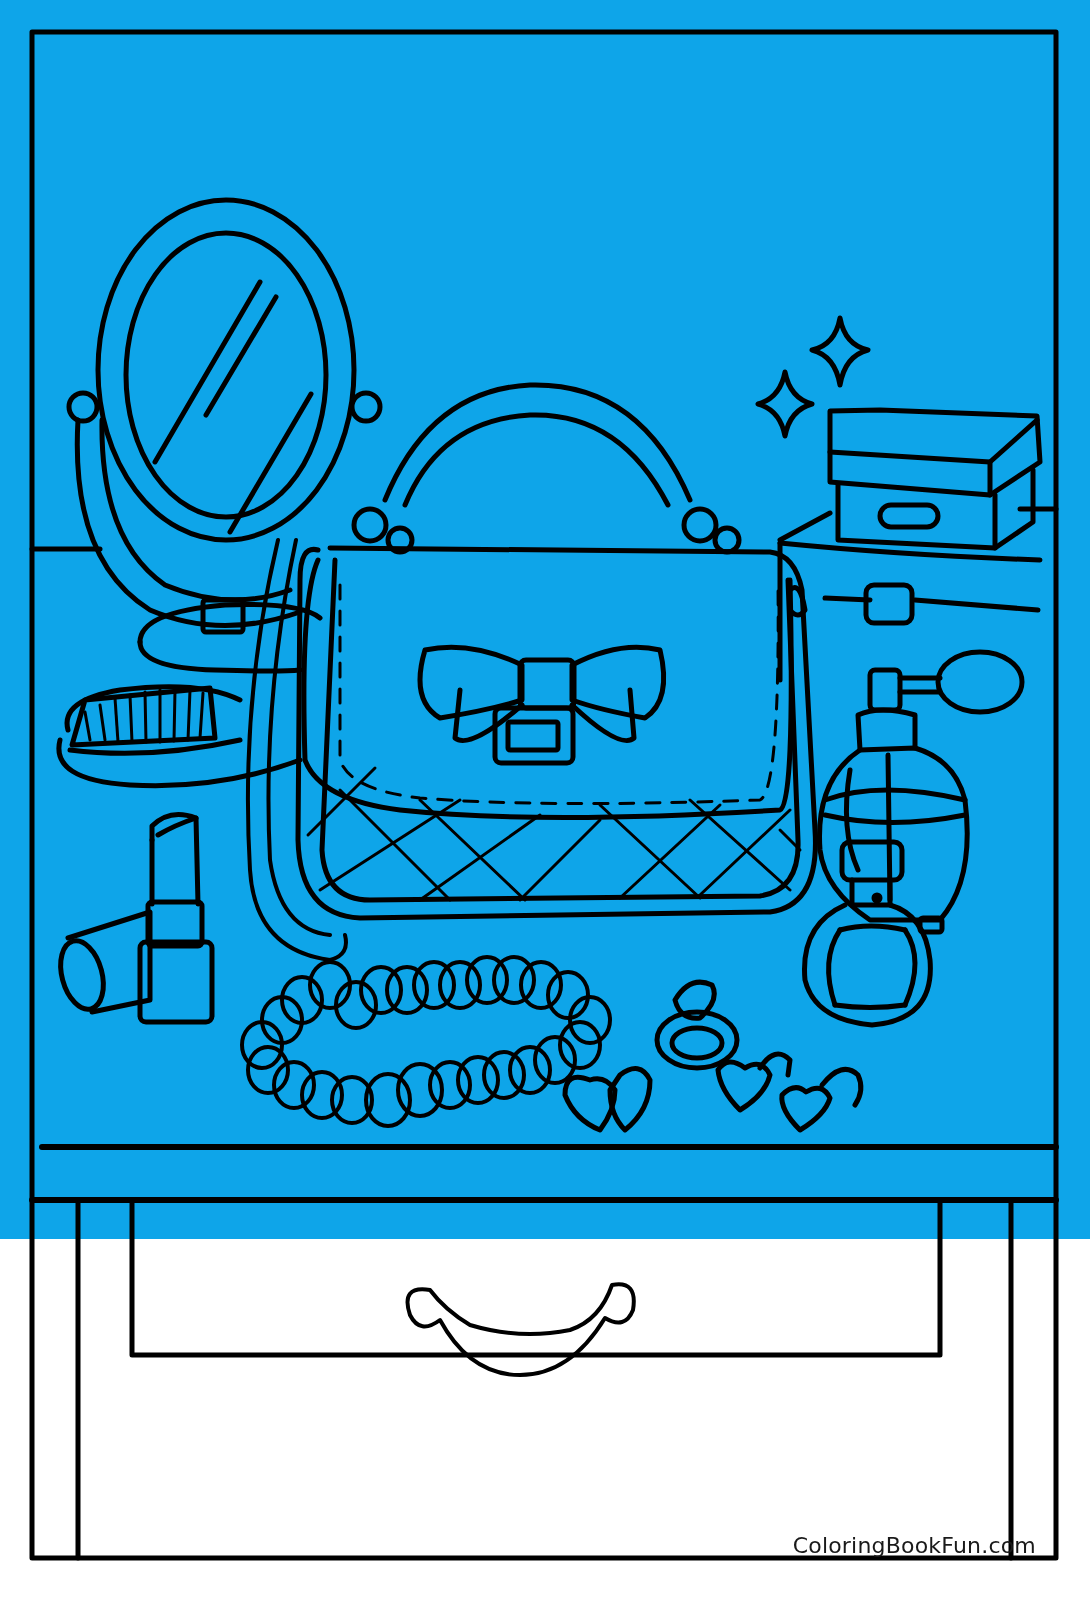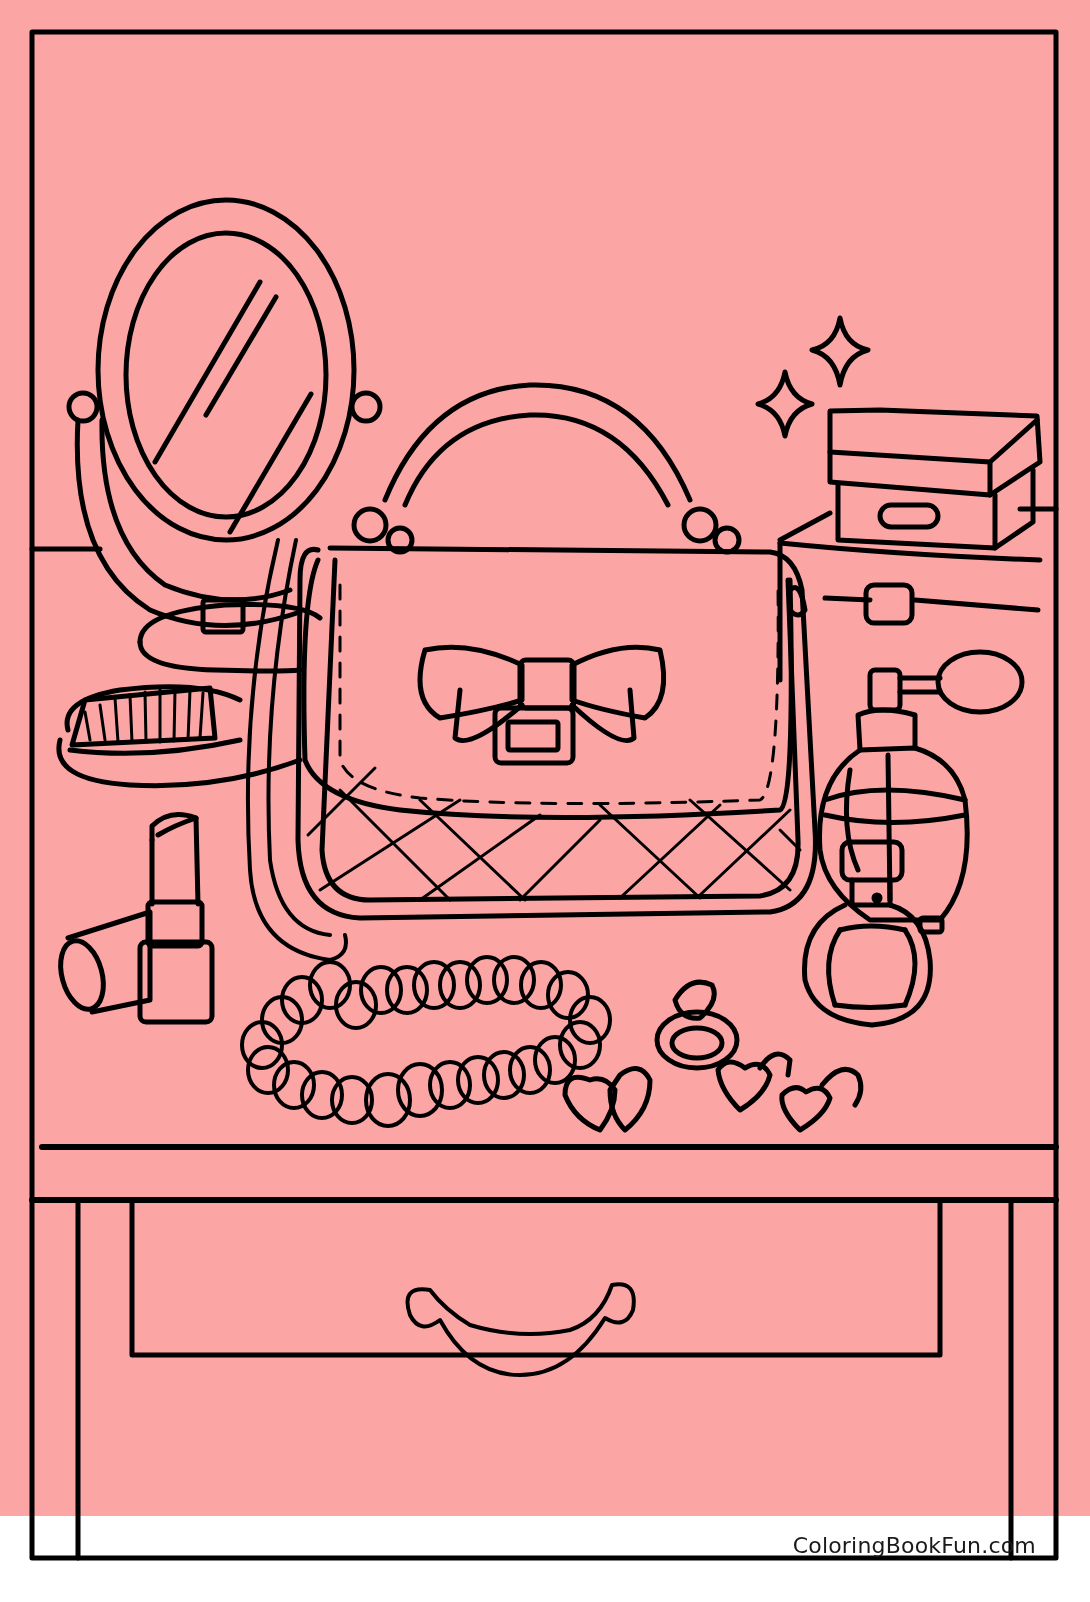--- a/index.html
+++ b/index.html
@@ -1,17 +1,17 @@
 <!DOCTYPE html>
 <html><head>
   <meta charset="utf-8">
   <style>
     html, body { margin: 0; padding: 0; background: #ffffff; }
     body { width: 1090px; height: 1602px; position: relative; overflow: hidden; }
-    .page { position: absolute; left: 0; top: 0; width: 1090px; height: 1516px; background: #fca5a5; }
+    .page { position: absolute; left: 0; top: 0; width: 1090px; height: 1239px; background: #0ea5e9; }
     svg.art { position: absolute; left: 0; top: 0; }
     .credit {
       position: absolute; right: 54px; top: 1533px;
       font-family: "DejaVu Sans", sans-serif; font-size: 22px; color: #1a1a1a;
       letter-spacing: 0.2px;
     }
   </style>
 </head>
 <body>
 

